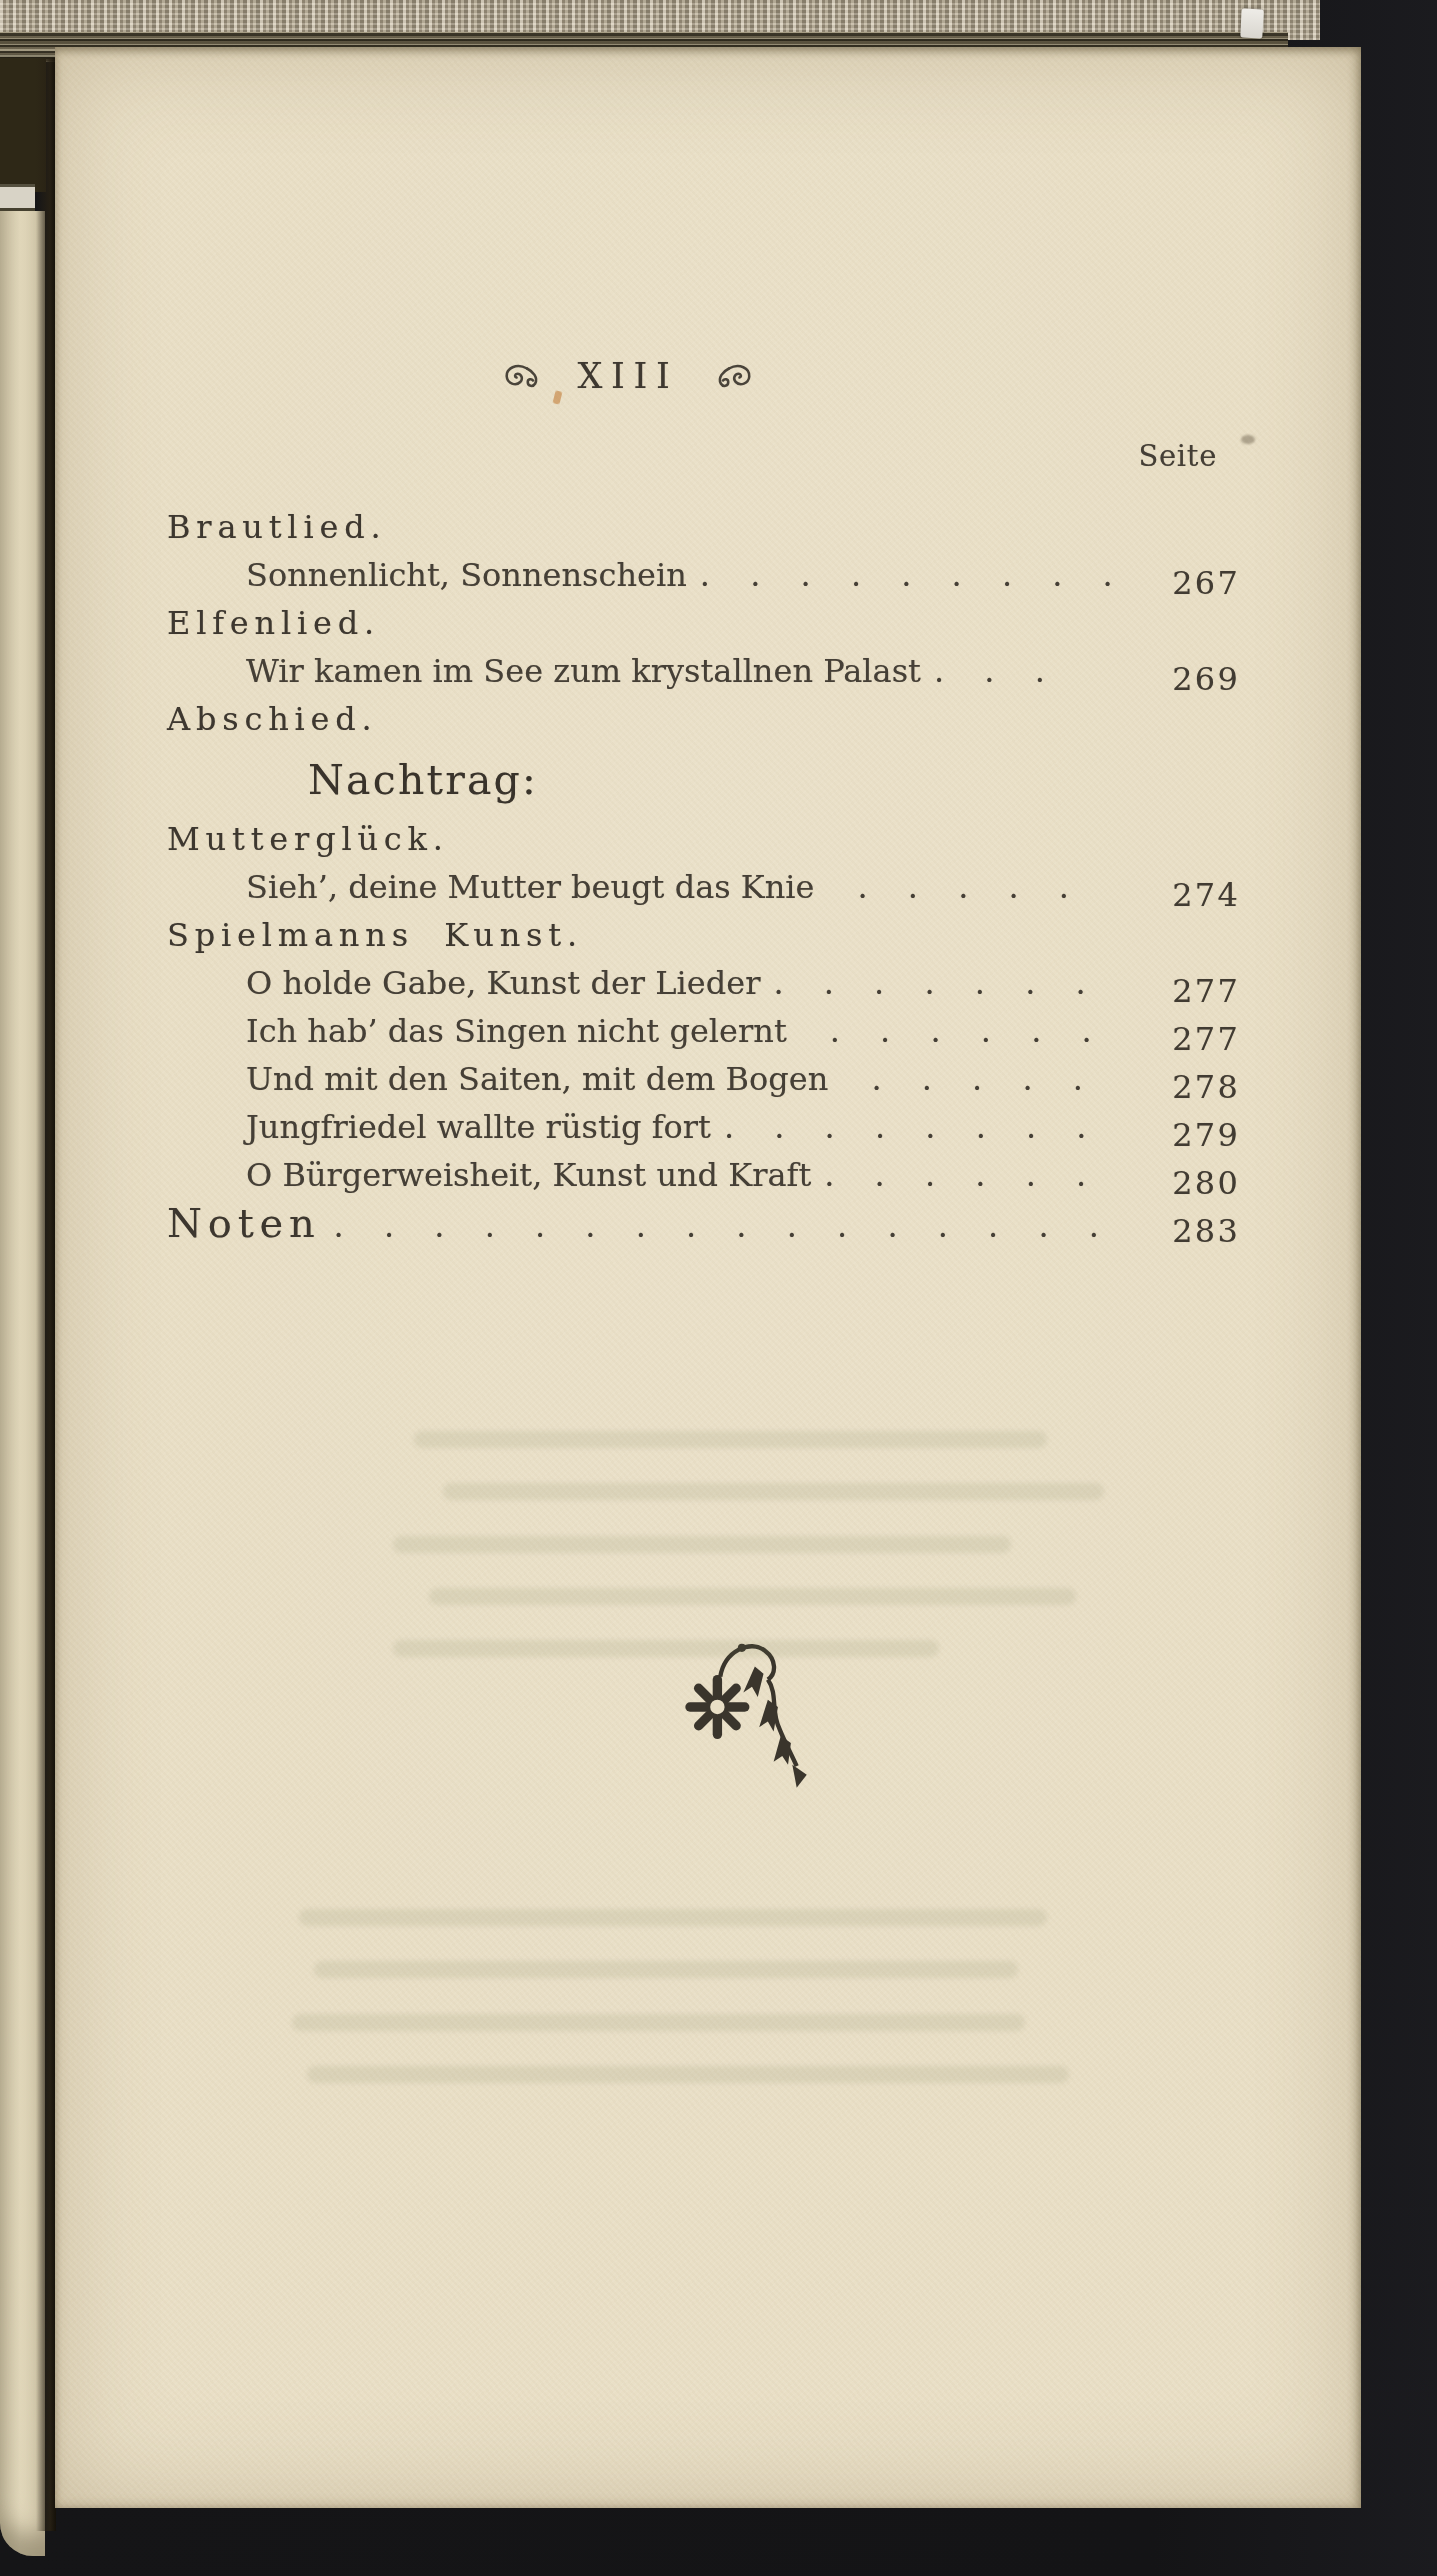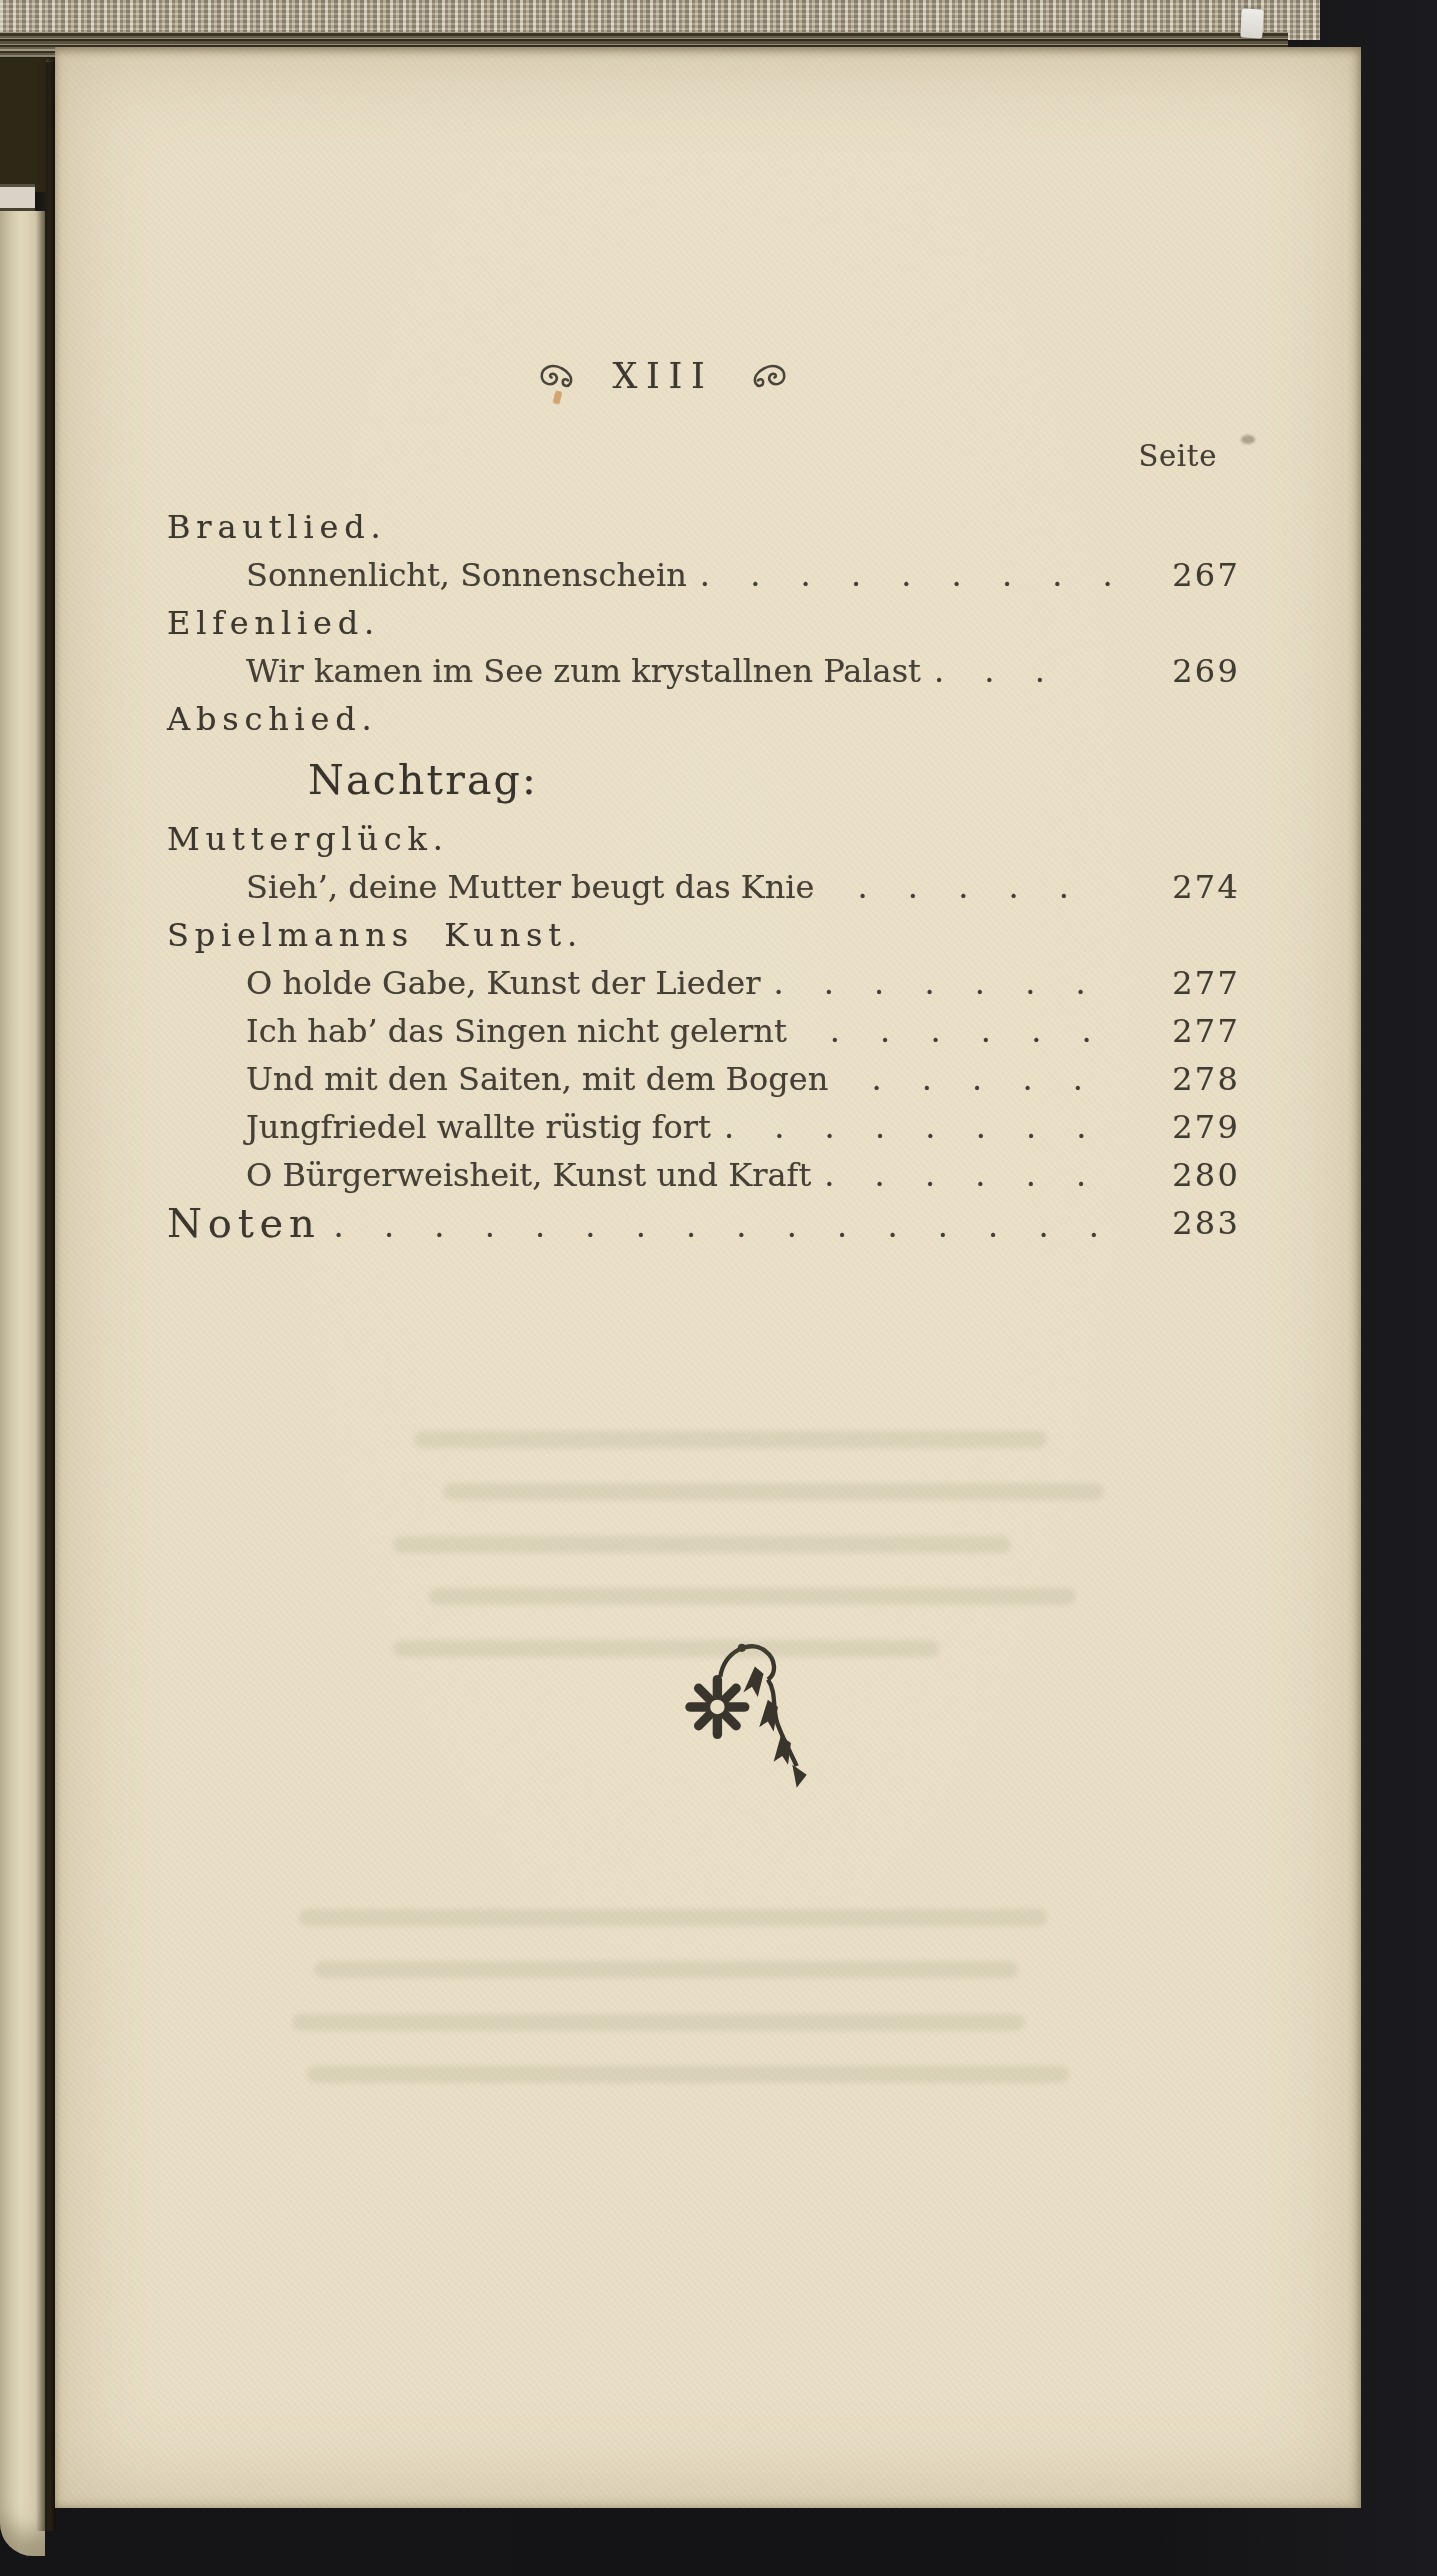--- a/index.html
+++ b/index.html
@@ -53,21 +53,21 @@
       repeating-linear-gradient(-43deg, rgba(255,255,255,0.05) 0 1.4px, rgba(0,0,0,0) 1.4px 4.3px);
     box-shadow:
       inset 0 0 101px rgba(118,98,58,0.28),
       inset 0 0 14.4px rgba(118,98,58,0.16),
       inset -4.3px 0 10px rgba(60,50,28,0.25),
       inset 0 4.3px 7.2px rgba(60,50,28,0.30);
     color:#46403a;
   }
   
   .page-header{
-    position:absolute;left:432px;top:298px;width:352px;height:62px;
+    position:absolute;left:397px;top:298px;width:352px;height:62px;
     display:flex;align-items:center;justify-content:center;gap:33px;
   }
   .roman-numeral{
     font-size:35px;letter-spacing:8.6px;color:#3e3830;
     text-shadow:0 0 0.7px rgba(62,56,48,0.45);
   }
   .swirl{width:45px;height:30px;}
   .swirl.right{transform:scaleX(-1);}
   .orange-mark{
     position:absolute;left:499px;top:344px;width:7.2px;height:13px;
@@ -89,21 +89,21 @@
     text-shadow:0 0 0.7px rgba(70,62,50,0.38);
   }
   .toc-row{position:relative;height:48px;line-height:48px;white-space:nowrap;}
   .toc-row.section{font-size:32px;letter-spacing:5.8px;word-spacing:14.4px;color:#3d372f;}
   .toc-row.subtitle{height:72px;line-height:75px;font-size:41px;letter-spacing:2.2px;padding-left:141px;color:#39332b;}
   .toc-row.entry{padding-left:79px;font-size:32px;color:#453f36;}
   .toc-row.entry.flush{padding-left:0;}
   .etitle.letterspaced{letter-spacing:5.8px;color:#3d372f;font-size:40px;}
   .dots{word-spacing:30px;margin-left:13px;color:#453f36;}
   .dots.pregap{margin-left:43px;}
-  .pnum{position:absolute;right:0;top:0;font-size:32px;letter-spacing:2.2px;color:#413b32;}
+  .pnum{position:absolute;right:0;top:8px;font-size:32px;letter-spacing:2.2px;color:#413b32;}
   
   .vignette{position:absolute;left:622px;top:1585px;width:137px;height:173px;}
   
   .ghost{position:absolute;background:rgba(118,124,86,0.12);filter:blur(2.9px);border-radius:8.6px;height:17px;}
 </style>
 </head>
 <body>
 
 <div class="canvas">
 

